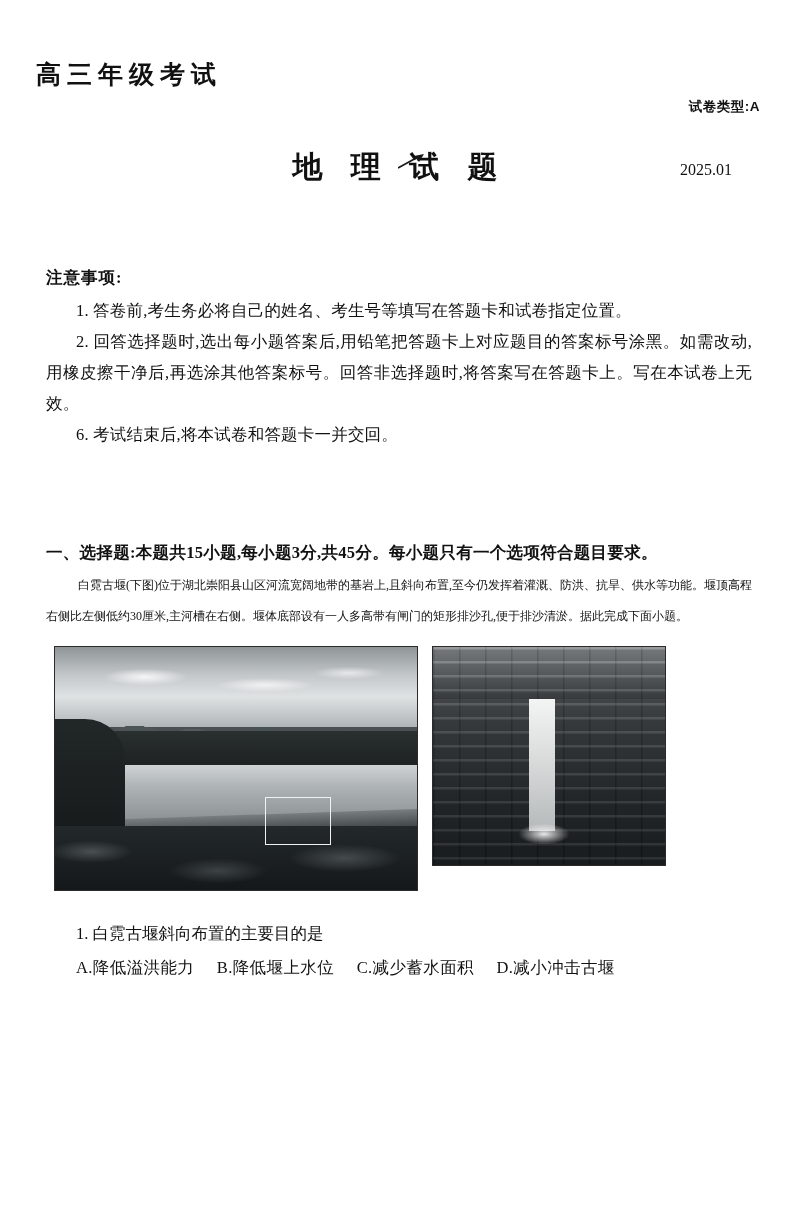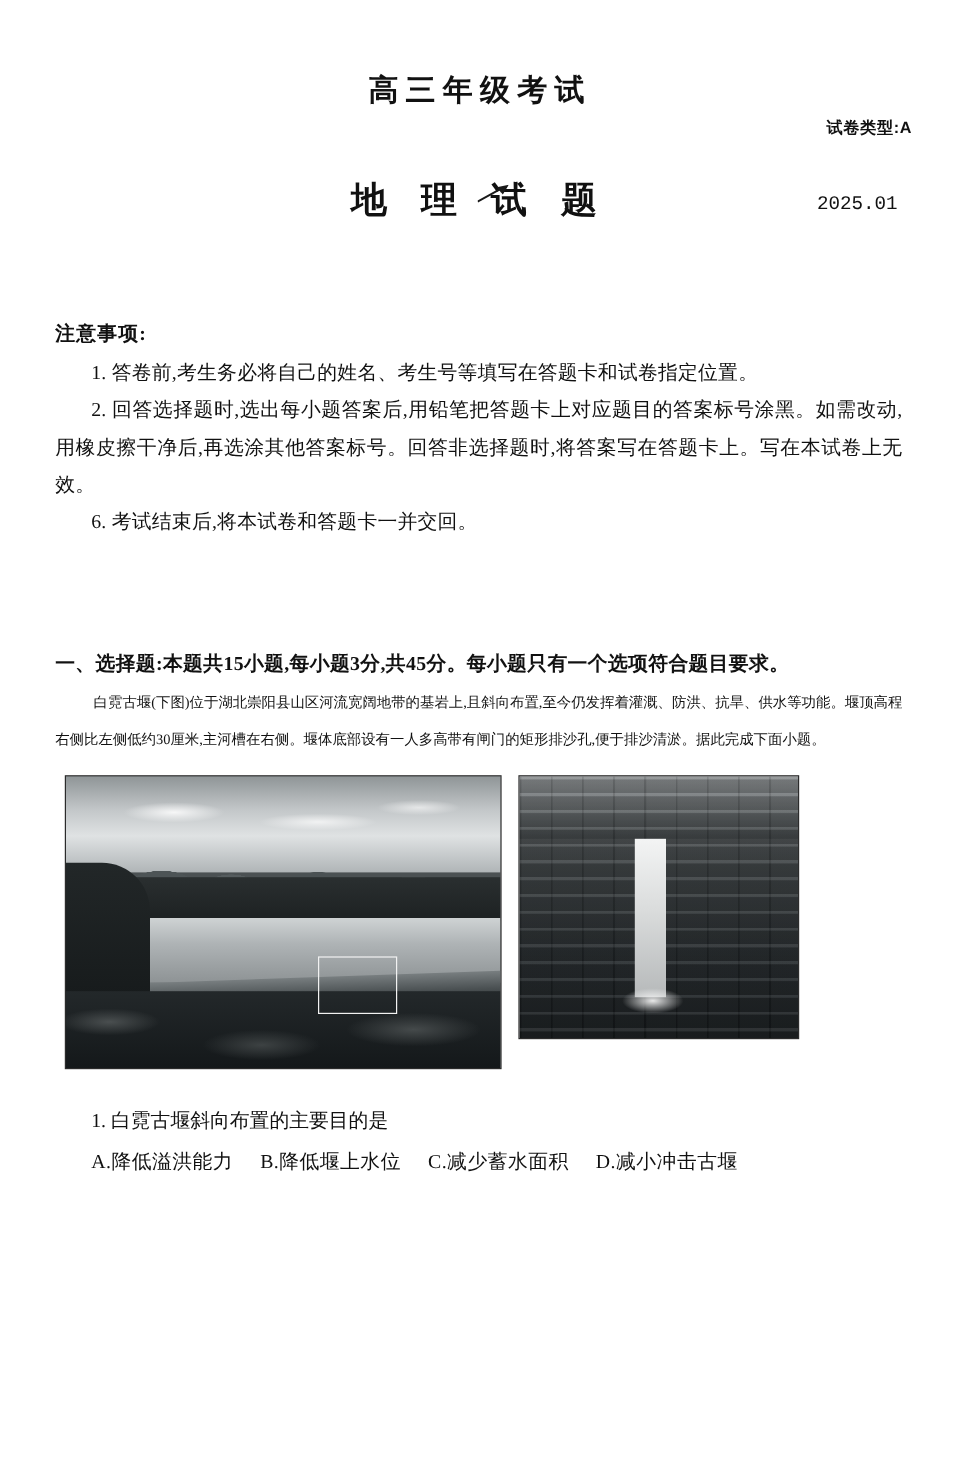--- a/index.html
+++ b/index.html
@@ -25,45 +25,44 @@
   .paper-type {
     position: absolute;
     top: 40px;
     right: 40px;
     font-size: 13.5px;
     font-weight: bold;
     letter-spacing: 0.5px;
     font-family: "Liberation Sans", sans-serif;
   }
   .exam-title {
-    text-align: center;
     font-size: 25px;
     font-weight: bold;
     letter-spacing: 6px;
     margin-top: 58px;
     font-family: Liberation Sans, sans-serif;
   }
   .subject-row {
     position: relative;
     margin-top: 56px;
     height: 46px;
   }
   .subject-title {
     text-align: center;
     font-size: 30px;
     font-weight: bold;
     letter-spacing: 10px;
     font-family: "Liberation Sans", sans-serif;
   }
   .exam-date {
     position: absolute;
-    right: 16px;
+    right: 32px;
     top: 14px;
     font-size: 16px;
-    font-family: Liberation Mono, monospace;
+    font-family: Liberation Serif, serif;
   }
   .notice-block {
     margin-top: 74px;
     padding: 0 12px 0 10px;
   }
   .notice-title {
     font-size: 16.5px;
     font-weight: bold;
     letter-spacing: 1px;
     margin-bottom: 6px;

